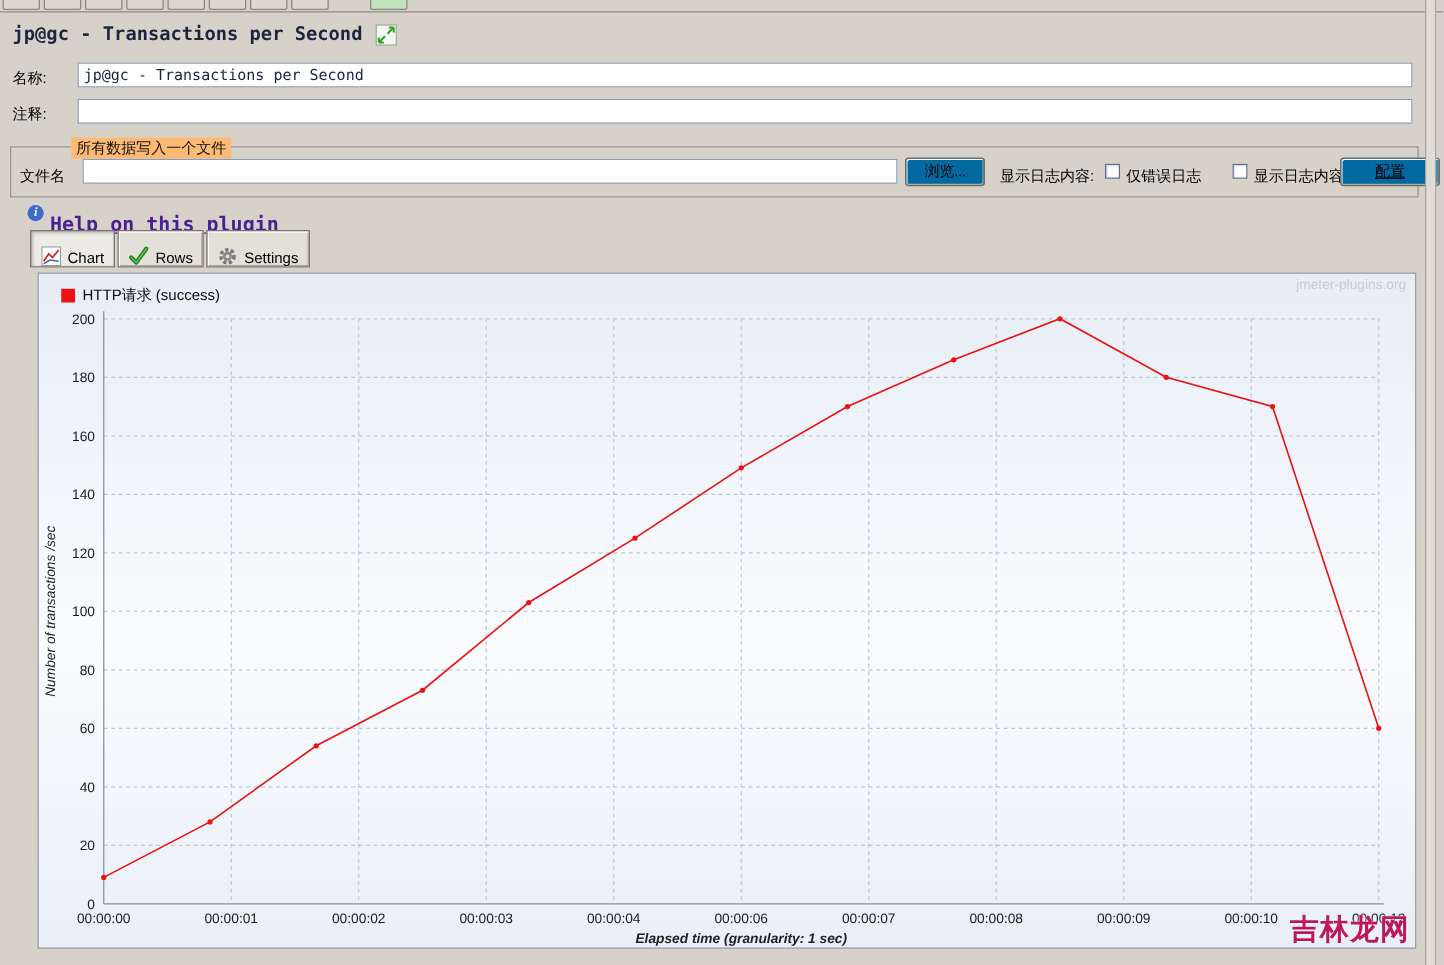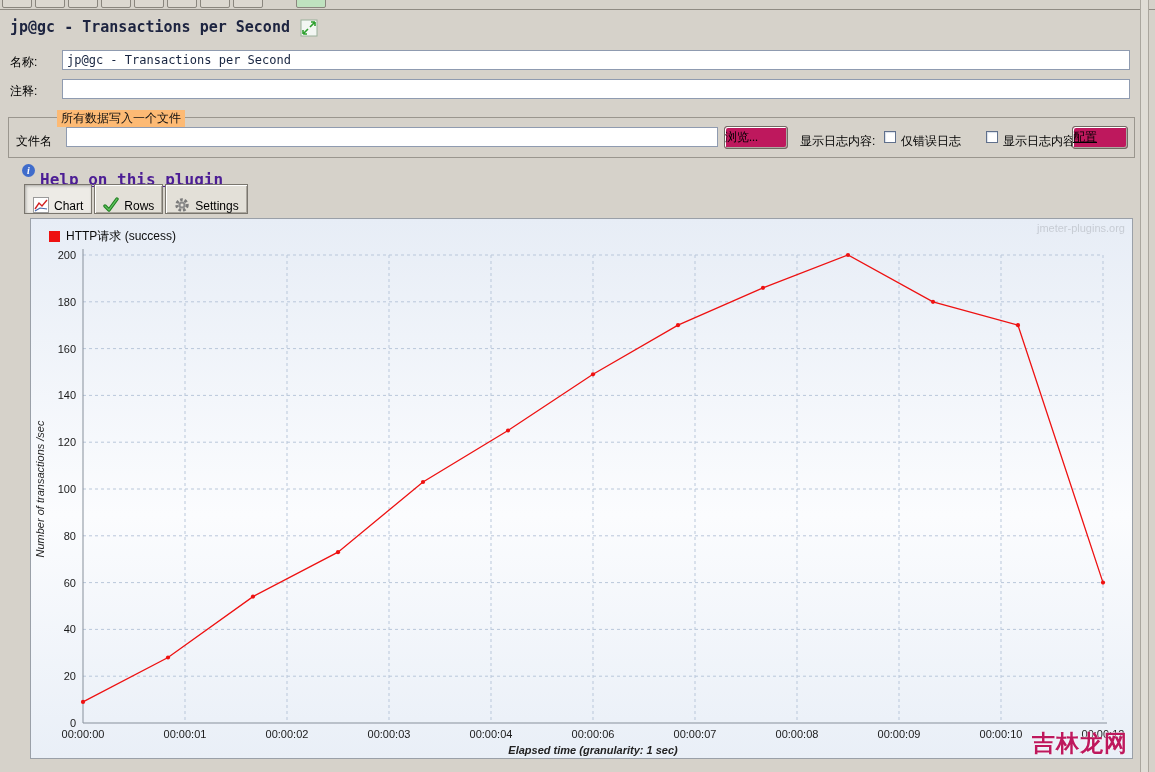--- a/index.html
+++ b/index.html
@@ -26,23 +26,23 @@
   .lbl { position: absolute; color: #000; white-space: nowrap; }
   .field {
     position: absolute; height: 20px; border: 1px solid #8f9bb0; background: #fff;
     font-family: "DejaVu Sans Mono", monospace; font-size: 12px; color: #16233f; padding: 0 4px; outline: none;
   }
 
   .groupbox { position: absolute; left: 8px; top: 117px; width: 1127px; height: 41px; border: 1px solid #9a968e; }
   .group-legend { position: absolute; left: 14px; top: 110px; background: #fdba74; padding: 0 4px; margin-left: 43px; }
 
   .btn {
-    position: absolute; background: #be185d; border: 1px solid #6f6b63; border-radius: 3px;
+    position: absolute; background: #0369a1; border: 1px solid #6f6b63; border-radius: 3px;
     box-shadow: inset 1px 1px 0 #fff, inset -1px -1px 0 #aeaaa2;
-    font-family: Liberation Serif, serif; font-size: 12px; color: #000; text-align: left; cursor: default;
+    font-family: Liberation Serif, serif; font-size: 12px; color: #000; text-align: center; cursor: default;
   }
   .btn.underline { text-decoration: underline; }
 
   .checkbox {
     position: absolute; width: 12px; height: 12px; background: #fff;
     border: 1px solid #60708c; box-shadow: inset 1px 1px 1px #d8dee8; display: inline-block;
   }
 
   .info-icon {
     position: absolute; left: 22px; top: 164px; width: 13px; height: 13px; border-radius: 50%;
@@ -124,21 +124,21 @@
   <span class="group-legend">所有数据写入一个文件</span>
 
   <span class="lbl" style="left:16px;top:133px">文件名</span>
   <input class="field" style="left: 66px; top: 127px; width: 652px;" value="">
   <button class="btn" style="left:724px;top:126px;width:64px;height:23px">浏览...</button>
   <span class="lbl" style="left:800px;top:133px">显示日志内容:</span>
   <span class="checkbox" style="left:884px;top:131px"></span>
   <span class="lbl" style="left:901px;top:133px">仅错误日志</span>
   <span class="checkbox" style="left:986px;top:131px"></span>
   <span class="lbl" style="left:1003px;top:133px">显示日志内容</span>
-  <button class="btn underline" style="left:1072px;top:126px;width:56px;height:23px">配置</button>
+  <button class="btn underline" style="left:1072px;top:126px;width:80px;height:23px">配置</button>
 
   <span class="info-icon">i</span>
   <a class="help-link">Help on this plugin</a>
 
   <div class="tabs">
     <button class="tab active">
       <svg class="ticon" width="16" height="16" viewBox="0 0 16 16">
         <rect x="0.5" y="0.5" width="15" height="15" fill="#fff" stroke="#9a9a9a"></rect>
         <polyline points="2,12 6,6 9,9 14,3" fill="none" stroke="#d22222" stroke-width="1.4"></polyline>
         <polyline points="2,14 7,11 14,12" fill="none" stroke="#4466aa" stroke-width="1.2"></polyline>

